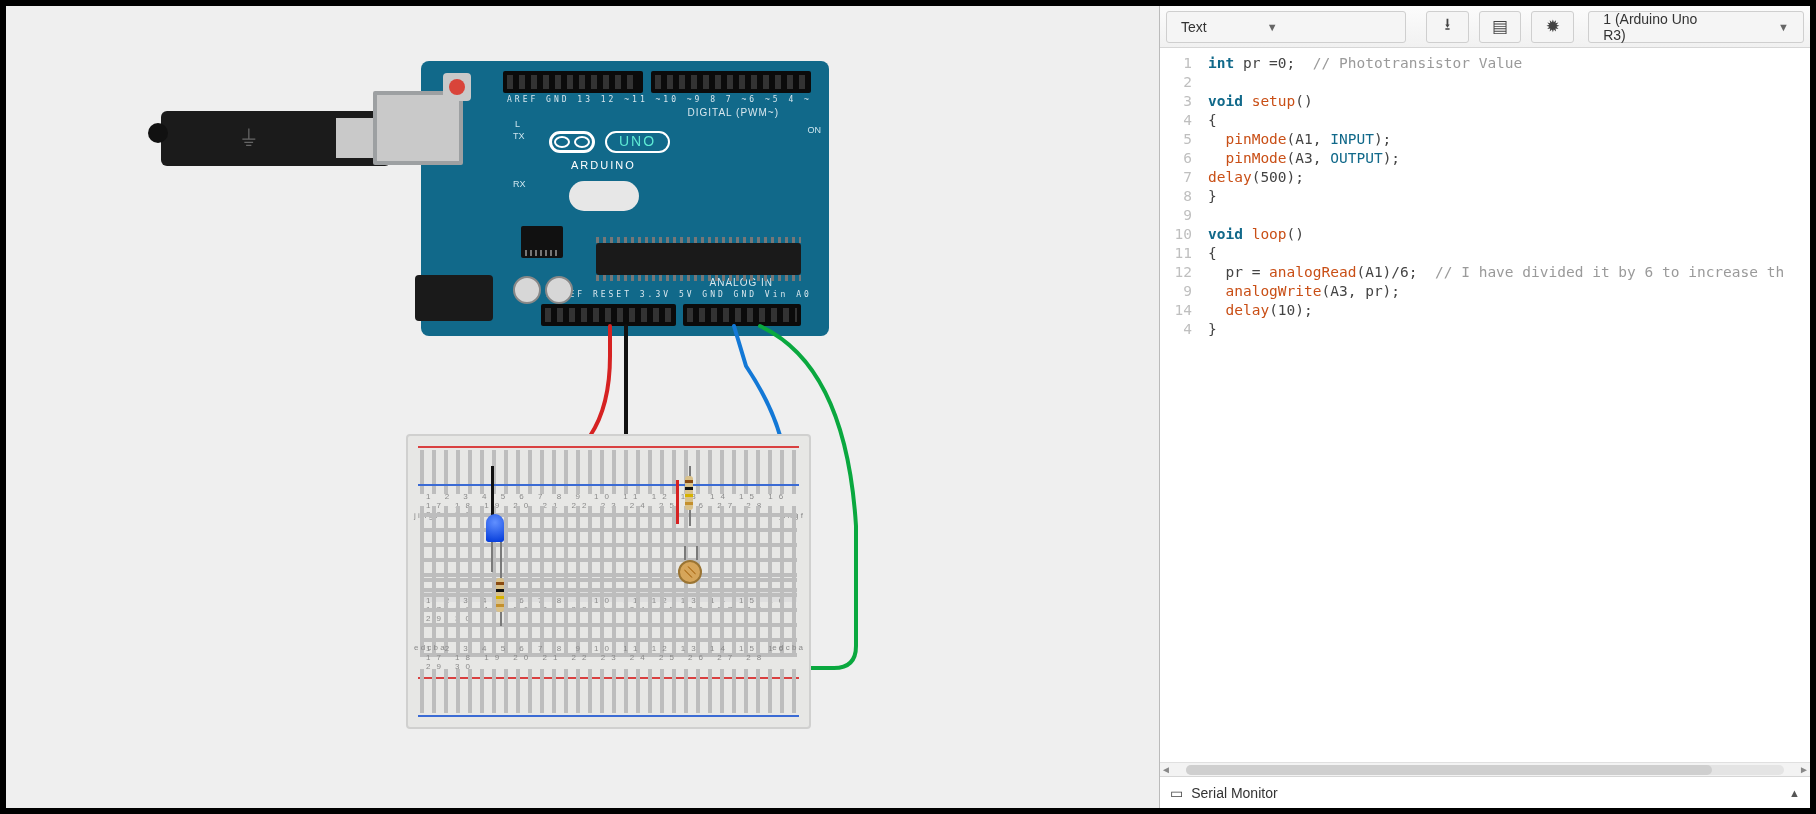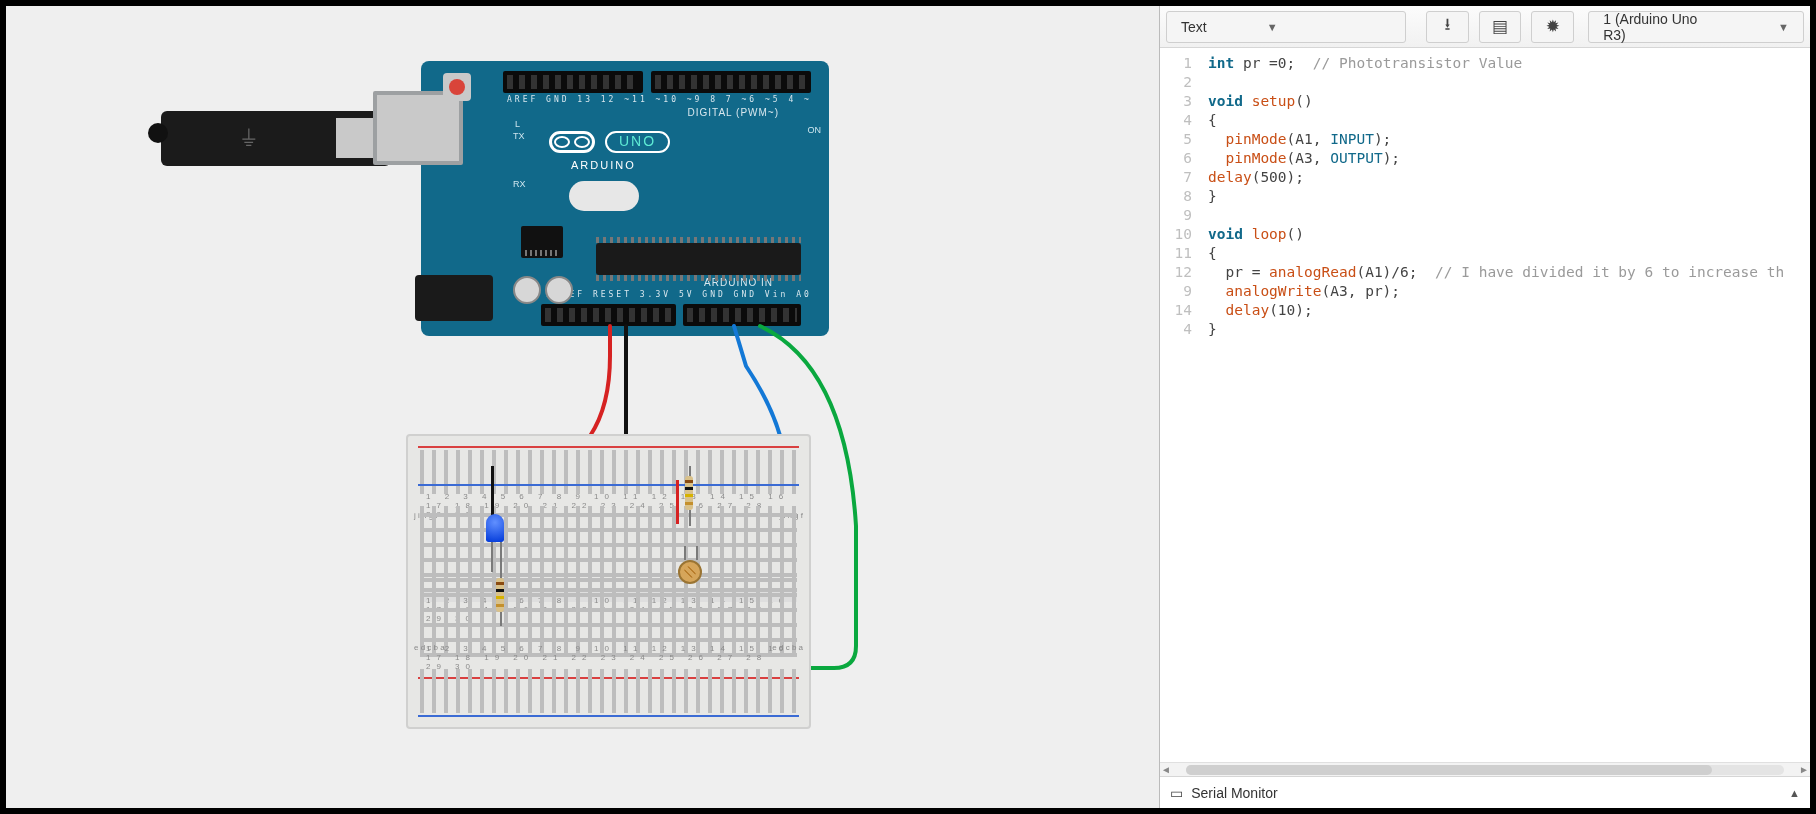--- a/index.html
+++ b/index.html
@@ -268,21 +268,21 @@
 
     <div class="headers hd-top1"></div>
     <div class="headers hd-top2"></div>
     <div class="headers hd-bot1"></div>
     <div class="headers hd-bot2"></div>
 
     <div class="pinlabels-top">AREF GND 13 12 ~11 ~10 ~9 8   7 ~6 ~5 4 ~3 2 TX→1 RX←0</div>
     <div class="pinlabels-bot">IOREF RESET 3.3V 5V GND GND Vin   A0 A1 A2 A3 A4 A5</div>
     <div class="digital-label">DIGITAL (PWM~)</div>
     <div class="power-label">POWER</div>
-    <div class="analog-label">ARDUINO IN</div>
+    <div class="analog-label">ANALOG IN</div>
 
     <span class="l-lbl">L</span>
     <span class="tx">TX</span>
     <span class="rx">RX</span>
     <span class="onlbl">ON</span>
 
     <div class="logo">
       <span class="inf"></span>
       <span class="uno">UNO</span>
     </div>

